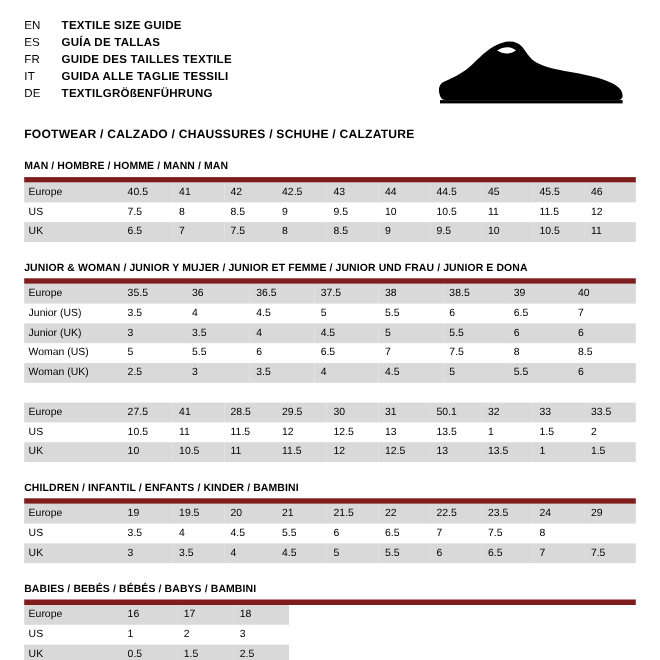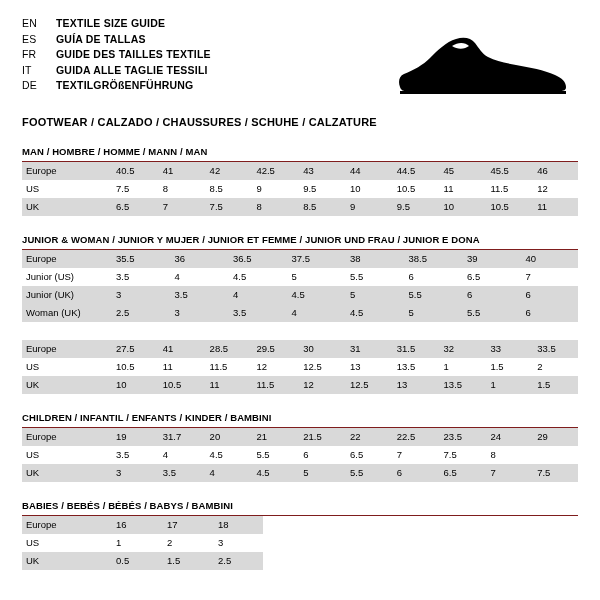--- a/index.html
+++ b/index.html
@@ -61,21 +61,21 @@
   }
   
   .block {
     margin-top: 18px;
   }
   .block-title {
     font-size: 9.5px;
     font-weight: bold;
     letter-spacing: 0.1px;
     padding-bottom: 4px;
-    border-bottom: 1px solid #7f1d1d;
+    border-bottom: 5px solid #7f1d1d;
     margin: 0 0 0 0;
   }
   table.sizes {
     border-collapse: collapse;
     width: 100%;
     table-layout: fixed;
   }
   table.sizes td {
     font-size: 9.5px;
     height: 18px;
@@ -235,20 +235,31 @@
           <td class="label">Junior (UK)</td>
           <td>3</td>
           <td>3.5</td>
           <td>4</td>
           <td>4.5</td>
           <td>5</td>
           <td>5.5</td>
           <td>6</td>
           <td>6</td>
         </tr>
+        <tr>
+          <td class="label">Woman (US)</td>
+          <td>5</td>
+          <td>5.5</td>
+          <td>6</td>
+          <td>6.5</td>
+          <td>7</td>
+          <td>7.5</td>
+          <td>8</td>
+          <td>8.5</td>
+        </tr>
         <tr class="shaded">
           <td class="label">Woman (UK)</td>
           <td>2.5</td>
           <td>3</td>
           <td>3.5</td>
           <td>4</td>
           <td>4.5</td>
           <td>5</td>
           <td>5.5</td>
           <td>6</td>
@@ -274,21 +285,21 @@
       </colgroup>
       <tbody>
         <tr class="shaded">
           <td class="label">Europe</td>
           <td>27.5</td>
           <td>41</td>
           <td>28.5</td>
           <td>29.5</td>
           <td>30</td>
           <td>31</td>
-          <td>31.5</td>
+          <td>50.1</td>
           <td>32</td>
           <td>33</td>
           <td>33.5</td>
         </tr>
         <tr>
           <td class="label">US</td>
           <td>10.5</td>
           <td>11</td>
           <td>11.5</td>
           <td>12</td>
@@ -329,21 +340,21 @@
           <col>
           <col>
           <col>
           <col>
           <col>
       </colgroup>
       <tbody>
         <tr class="shaded">
           <td class="label">Europe</td>
           <td>19</td>
-          <td>31.7</td>
+          <td>19.5</td>
           <td>20</td>
           <td>21</td>
           <td>21.5</td>
           <td>22</td>
           <td>22.5</td>
           <td>23.5</td>
           <td>24</td>
           <td>29</td>
         </tr>
         <tr>

